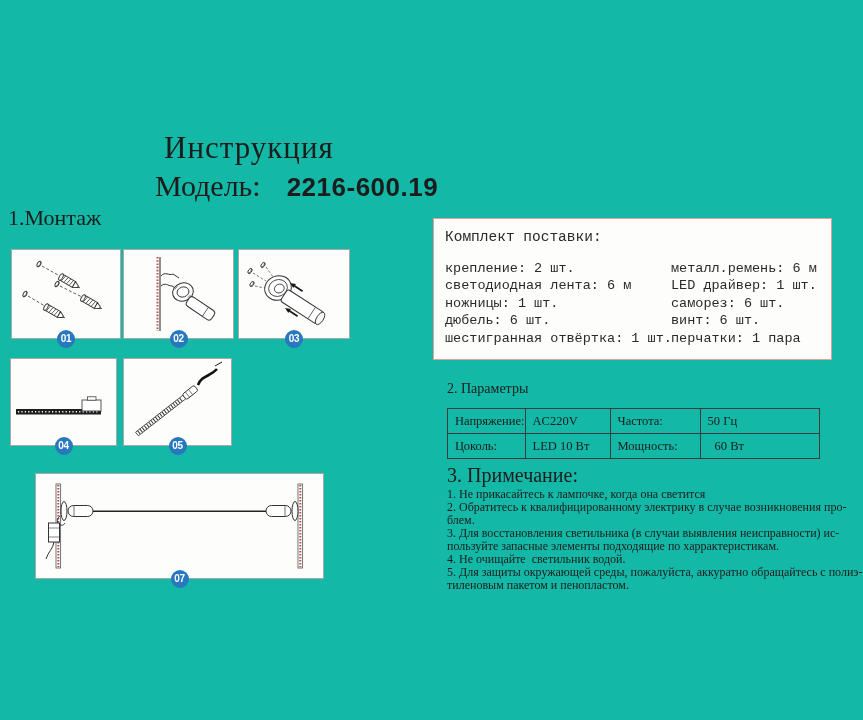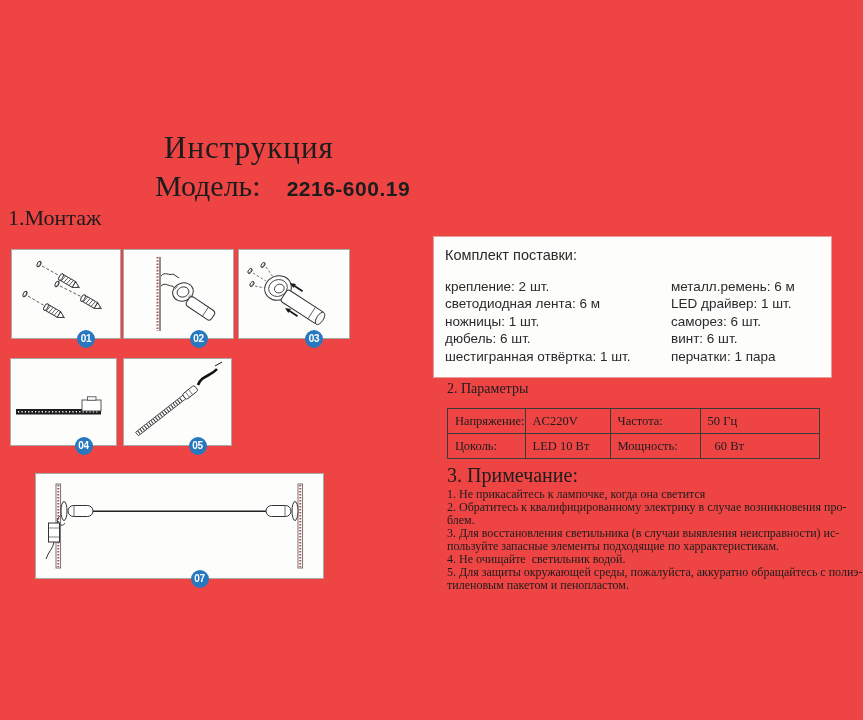--- a/index.html
+++ b/index.html
@@ -1,44 +1,44 @@
 <!DOCTYPE html>
 <html><head>
 <meta charset="utf-8">
 <style>
   html,body{margin:0;padding:0;}
   body{background:#ffffff;}
   .page{
-    position:relative;width:863px;height:720px;background:#ef4444;overflow:hidden;
+    position:relative;width:863px;height:720px;background:#14b8a6;overflow:hidden;
     font-family:"Liberation Serif","DejaVu Serif",serif;color:#1c1c1c;
   }
   
   .title{position:absolute;left:164px;top:130px;font-size:31px;letter-spacing:1px;}
   .model-line{position:absolute;left:155px;top:169px;font-size:30px;}
-  .model-num{font-family:"Liberation Sans","DejaVu Sans",sans-serif;font-weight:700;font-size:21px;margin-left:26px;letter-spacing:0.5px;}
+  .model-num{font-family:"Liberation Sans","DejaVu Sans",sans-serif;font-weight:700;font-size:26px;margin-left:26px;letter-spacing:0.5px;}
   .montage-heading{position:absolute;left:8px;top:205px;font-size:22px;}
   
   .dbox{position:absolute;background:#fdfdfc;border:1px solid #a8a8a8;}
   .b1{left:11px;top:249px;width:108px;height:88px;}
   .b2{left:123px;top:249px;width:109px;height:88px;}
   .b3{left:238px;top:249px;width:110px;height:88px;}
   .b4{left:10px;top:358px;width:105px;height:86px;}
   .b5{left:123px;top:358px;width:107px;height:86px;}
   .b6{left:237px;top:358px;width:106px;height:86px;}
   .b7{left:35px;top:473px;width:287px;height:104px;}
   .dbox svg{position:absolute;left:0;top:0;}
   .badge{
     position:absolute;left:50%;bottom:-10px;transform:translateX(-50%);
     width:18px;height:18px;border-radius:50%;background:#2878bf;
     color:#fff;font-family:"Liberation Sans","DejaVu Sans",sans-serif;
-    font-size:10px;font-weight:700;line-height:18px;text-align:center;letter-spacing:-0.3px;margin-left:20px;
+    font-size:10px;font-weight:700;line-height:18px;text-align:center;letter-spacing:-0.3px;
   }
   
-  .kit-box{position:absolute;left:433px;top:236px;width:397px;height:140px;border:1px solid #e59c9c;background:#fdfdfc;
-    font-family:Liberation Sans, sans-serif;color:#2a2a2a;}
+  .kit-box{position:absolute;left:433px;top:218px;width:397px;height:140px;border:1px solid #e59c9c;background:#fdfdfc;
+    font-family:Liberation Mono, monospace;color:#2a2a2a;}
   .kit-heading{position:absolute;left:11px;top:10px;font-size:14.5px;}
   .kit-col{position:absolute;top:41px;font-size:13.5px;line-height:17.4px;}
   .kit-left{left:11px;}
   .kit-right{left:237px;}
   
   .params-heading{position:absolute;left:447px;top:381px;font-size:14px;text-align:right;}
   .params-table{position:absolute;left:447px;top:408px;border-collapse:collapse;table-layout:fixed;}
   .params-table td{border:1px solid #3a3a3a;font-size:12.5px;padding:0 0 0 7px;vertical-align:middle;}
   .params-table tr{height:25px;}
   .params-table col.c1{width:77px;}.params-table col.c2{width:85px;}

